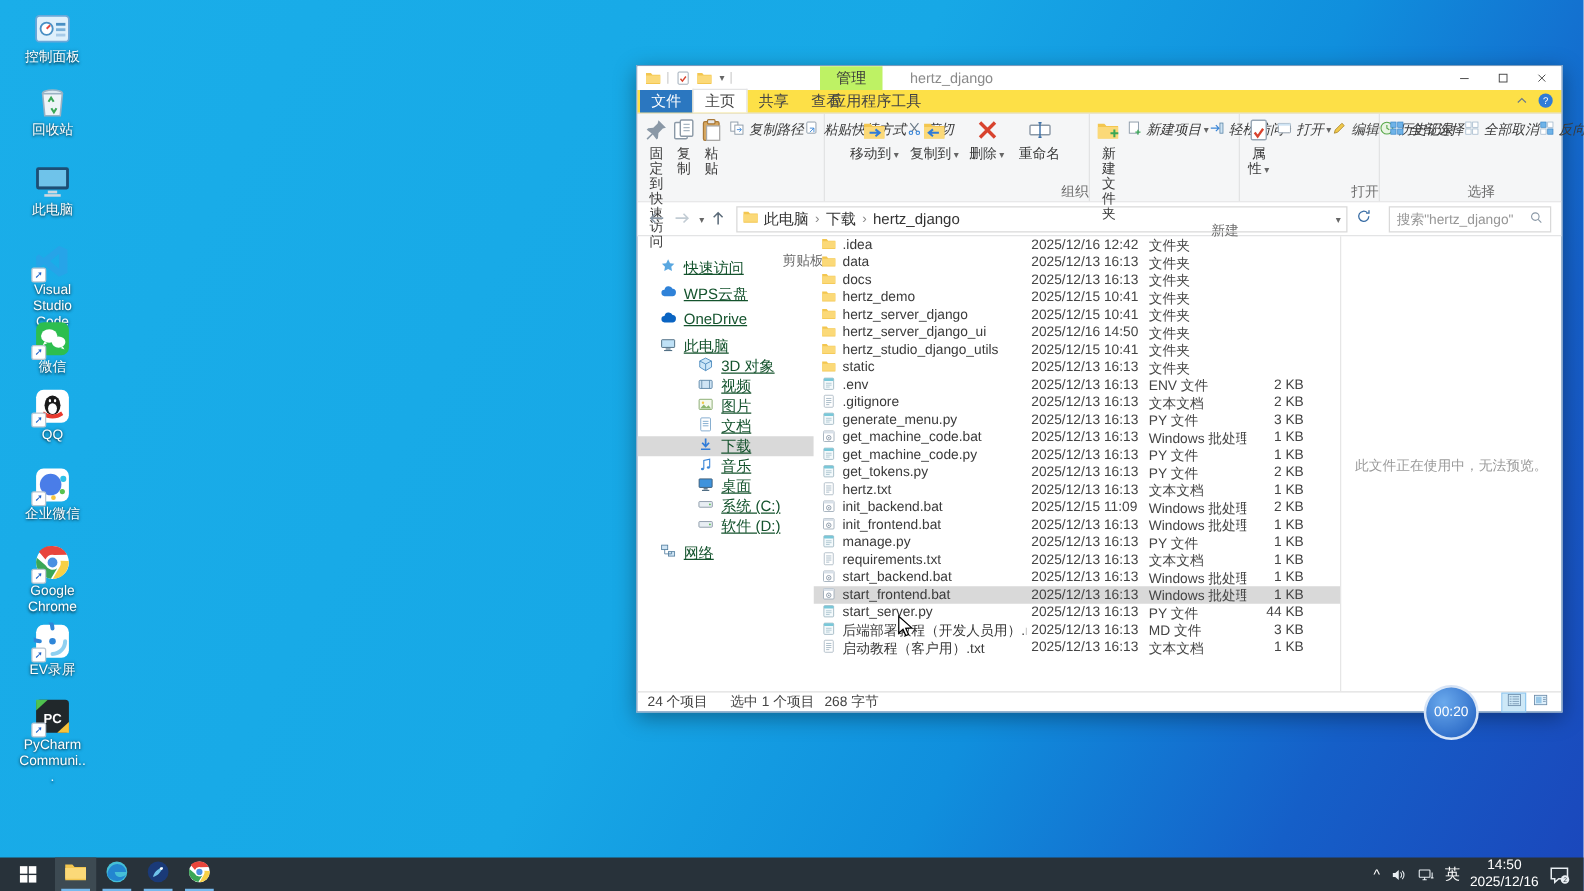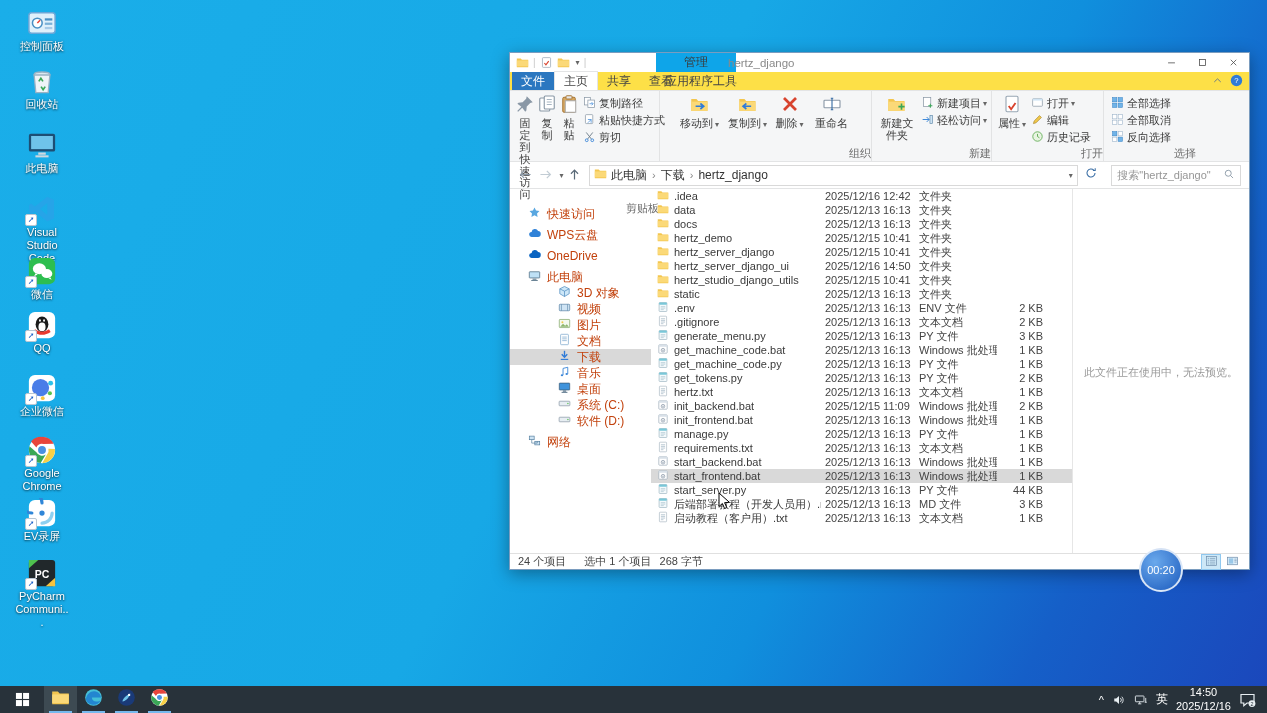--- a/index.html
+++ b/index.html
@@ -19,63 +19,63 @@
   .shortcut{position:absolute;left:-2px;bottom:-2px;width:10px;height:10px;background:#fff;
     border:1px solid #b9c6d2;border-radius:2px;font-size:8px;line-height:9px;color:#1e62c8;font-weight:bold;}
   
   #explorer{position:absolute;left:509px;top:52px;width:741px;height:518px;background:#fff;
     border:1px solid #7a9cbf;box-shadow:0 4px 16px rgba(0,0,0,.35);box-sizing:border-box;font-size:12px;color:#333;}
   .titlebar{height:19px;display:flex;align-items:center;position:relative;background:#fff;}
   .qat{display:flex;align-items:center;gap:4px;padding-left:6px;}
   .qat .qit{width:13px;height:13px;}
   .qat svg{width:13px;height:13px;display:block;}
   .qsep{color:#c9c9c9;font-size:10px;}
-  .ctx-header{position:absolute;left:146px;top:0;width:80px;height:19px;background:#0ea5e9;
+  .ctx-header{position:absolute;left:146px;top:0;width:50px;height:19px;background:#bef264;
     color:#3b3b3b;font-size:12px;display:flex;align-items:center;justify-content:center;}
   .win-title{position:absolute;left:218px;top:0;height:19px;display:flex;align-items:center;color:#8a8a8a;font-size:11.5px;}
   .win-controls{position:absolute;right:0;top:0;height:19px;display:flex;}
   .wbtn{width:31px;height:19px;display:flex;align-items:center;justify-content:center;}
   .wbtn svg{width:11px;height:11px;}
   .tabsrow{height:19px;background:#fde047;border-bottom:1px solid #e3e4e5;display:flex;align-items:flex-end;position:relative;box-sizing:border-box;}
   .tab{height:18px;padding:0 9px;font-size:12px;display:flex;align-items:center;color:#444;}
   .tab-file{background:#2b77c0;color:#fff;margin-left:2px;}
   .tab-active{background:#fff;border:1px solid #e3e4e5;border-bottom:none;}
   .tab-apptools{position:absolute;left:146px;}
   .tabs-right{position:absolute;right:6px;top:2px;display:flex;gap:6px;align-items:center;}
   .tabs-right svg{width:13px;height:13px;}
   
   .ribbon{height:71px;background:#f5f6f7;border-bottom:1px solid #e3e4e5;display:flex;box-sizing:border-box;}
   .rgroup{display:flex;flex-direction:column;border-right:1px solid #e2e3e4;box-sizing:border-box;}
   .rbody{flex:1;display:flex;align-items:flex-start;padding:3px 4px 0;}
   .rgrouplabel{height:15px;font-size:11px;color:#6c6c6c;text-align:right;}
   .rbig{display:flex;flex-direction:column;align-items:center;width:46px;padding:0 1px;}
   .rbig .ricon svg{width:20px;height:20px;}
   .rbig .rlabel{font-size:11px;line-height:1.08;text-align:center;color:#3a3a3a;margin-top:1px;}
-  .rsmallcol{display:flex;flex-direction:column;margin-left:3px;padding-top:1px;}
+  .rsmallcol{display:flex;flex-direction:row;margin-left:3px;padding-top:1px;font-style:italic;}
   .rsmall{display:flex;align-items:center;height:17px;font-size:11px;color:#3a3a3a;white-space:nowrap;}
   .rsmall .ricon svg{width:13px;height:13px;margin-right:3px;}
   .ddarrow{font-size:8px;color:#666;margin-left:2px;}
   
   .addr{height:27px;display:flex;align-items:center;border-bottom:1px solid #e3e4e5;box-sizing:border-box;padding:0 8px;background:#fff;}
   .navbtn{width:16px;height:16px;margin-right:4px;}
   .navbtn svg{width:15px;height:15px;}
   .addrbox{height:21px;width:498px;border:1px solid #d9d9d9;display:flex;align-items:center;padding:0 4px;box-sizing:border-box;margin-left:2px;}
   .addrbox svg{width:13px;height:13px;}
   .crumb{display:flex;align-items:center;font-size:12px;color:#333;margin-left:4px;}
   .crumb .sep{color:#888;margin:0 5px;font-size:11px;}
   .addr-dd{margin-left:auto;}
   .refreshbtn{width:18px;height:18px;margin-left:6px;}
   .refreshbtn svg{width:14px;height:14px;}
   .searchbox{height:21px;width:132px;border:1px solid #d9d9d9;margin-left:10px;display:flex;align-items:center;padding:0 5px;box-sizing:border-box;}
   .searchbox .ph{font-size:11px;color:#969696;flex:1;white-space:nowrap;overflow:hidden;}
   .searchbox svg{width:12px;height:12px;}
   
   .content{height:364px;display:flex;position:relative;}
   .navpane{width:141px;padding-top:12px;box-sizing:border-box;overflow:hidden;}
-  .nitem{height:16px;display:flex;align-items:center;padding-left:18px;font-size:12px;color:#c2410c;white-space:nowrap;}
+  .nitem{height:16px;display:flex;align-items:flex-start;padding-left:18px;font-size:12px;color:#14532d;white-space:nowrap;text-decoration:underline;}
   .nitem svg{width:13px;height:13px;margin-right:6px;flex:none;}
   .nitem.lvl1{padding-left:48px;}
   .nitem.toplevel{margin-top:5px;}
   .nitem.sel{background:#d9d9d9;}
   .filepane{width:421px;position:relative;box-sizing:border-box;}
   .cols{height:18px;display:flex;align-items:center;font-size:11px;color:#666;border-bottom:1px solid #f0f0f0;}
   .colname{display:flex;align-items:center;box-sizing:border-box;padding-left:4px;border-right:1px solid #ededed;height:14px;}
   .c-name{width:170px;padding-left:16px;position:relative;}
   .c-name .sortup{position:absolute;left:88px;top:-7px;}
   .c-date{width:94px;}

